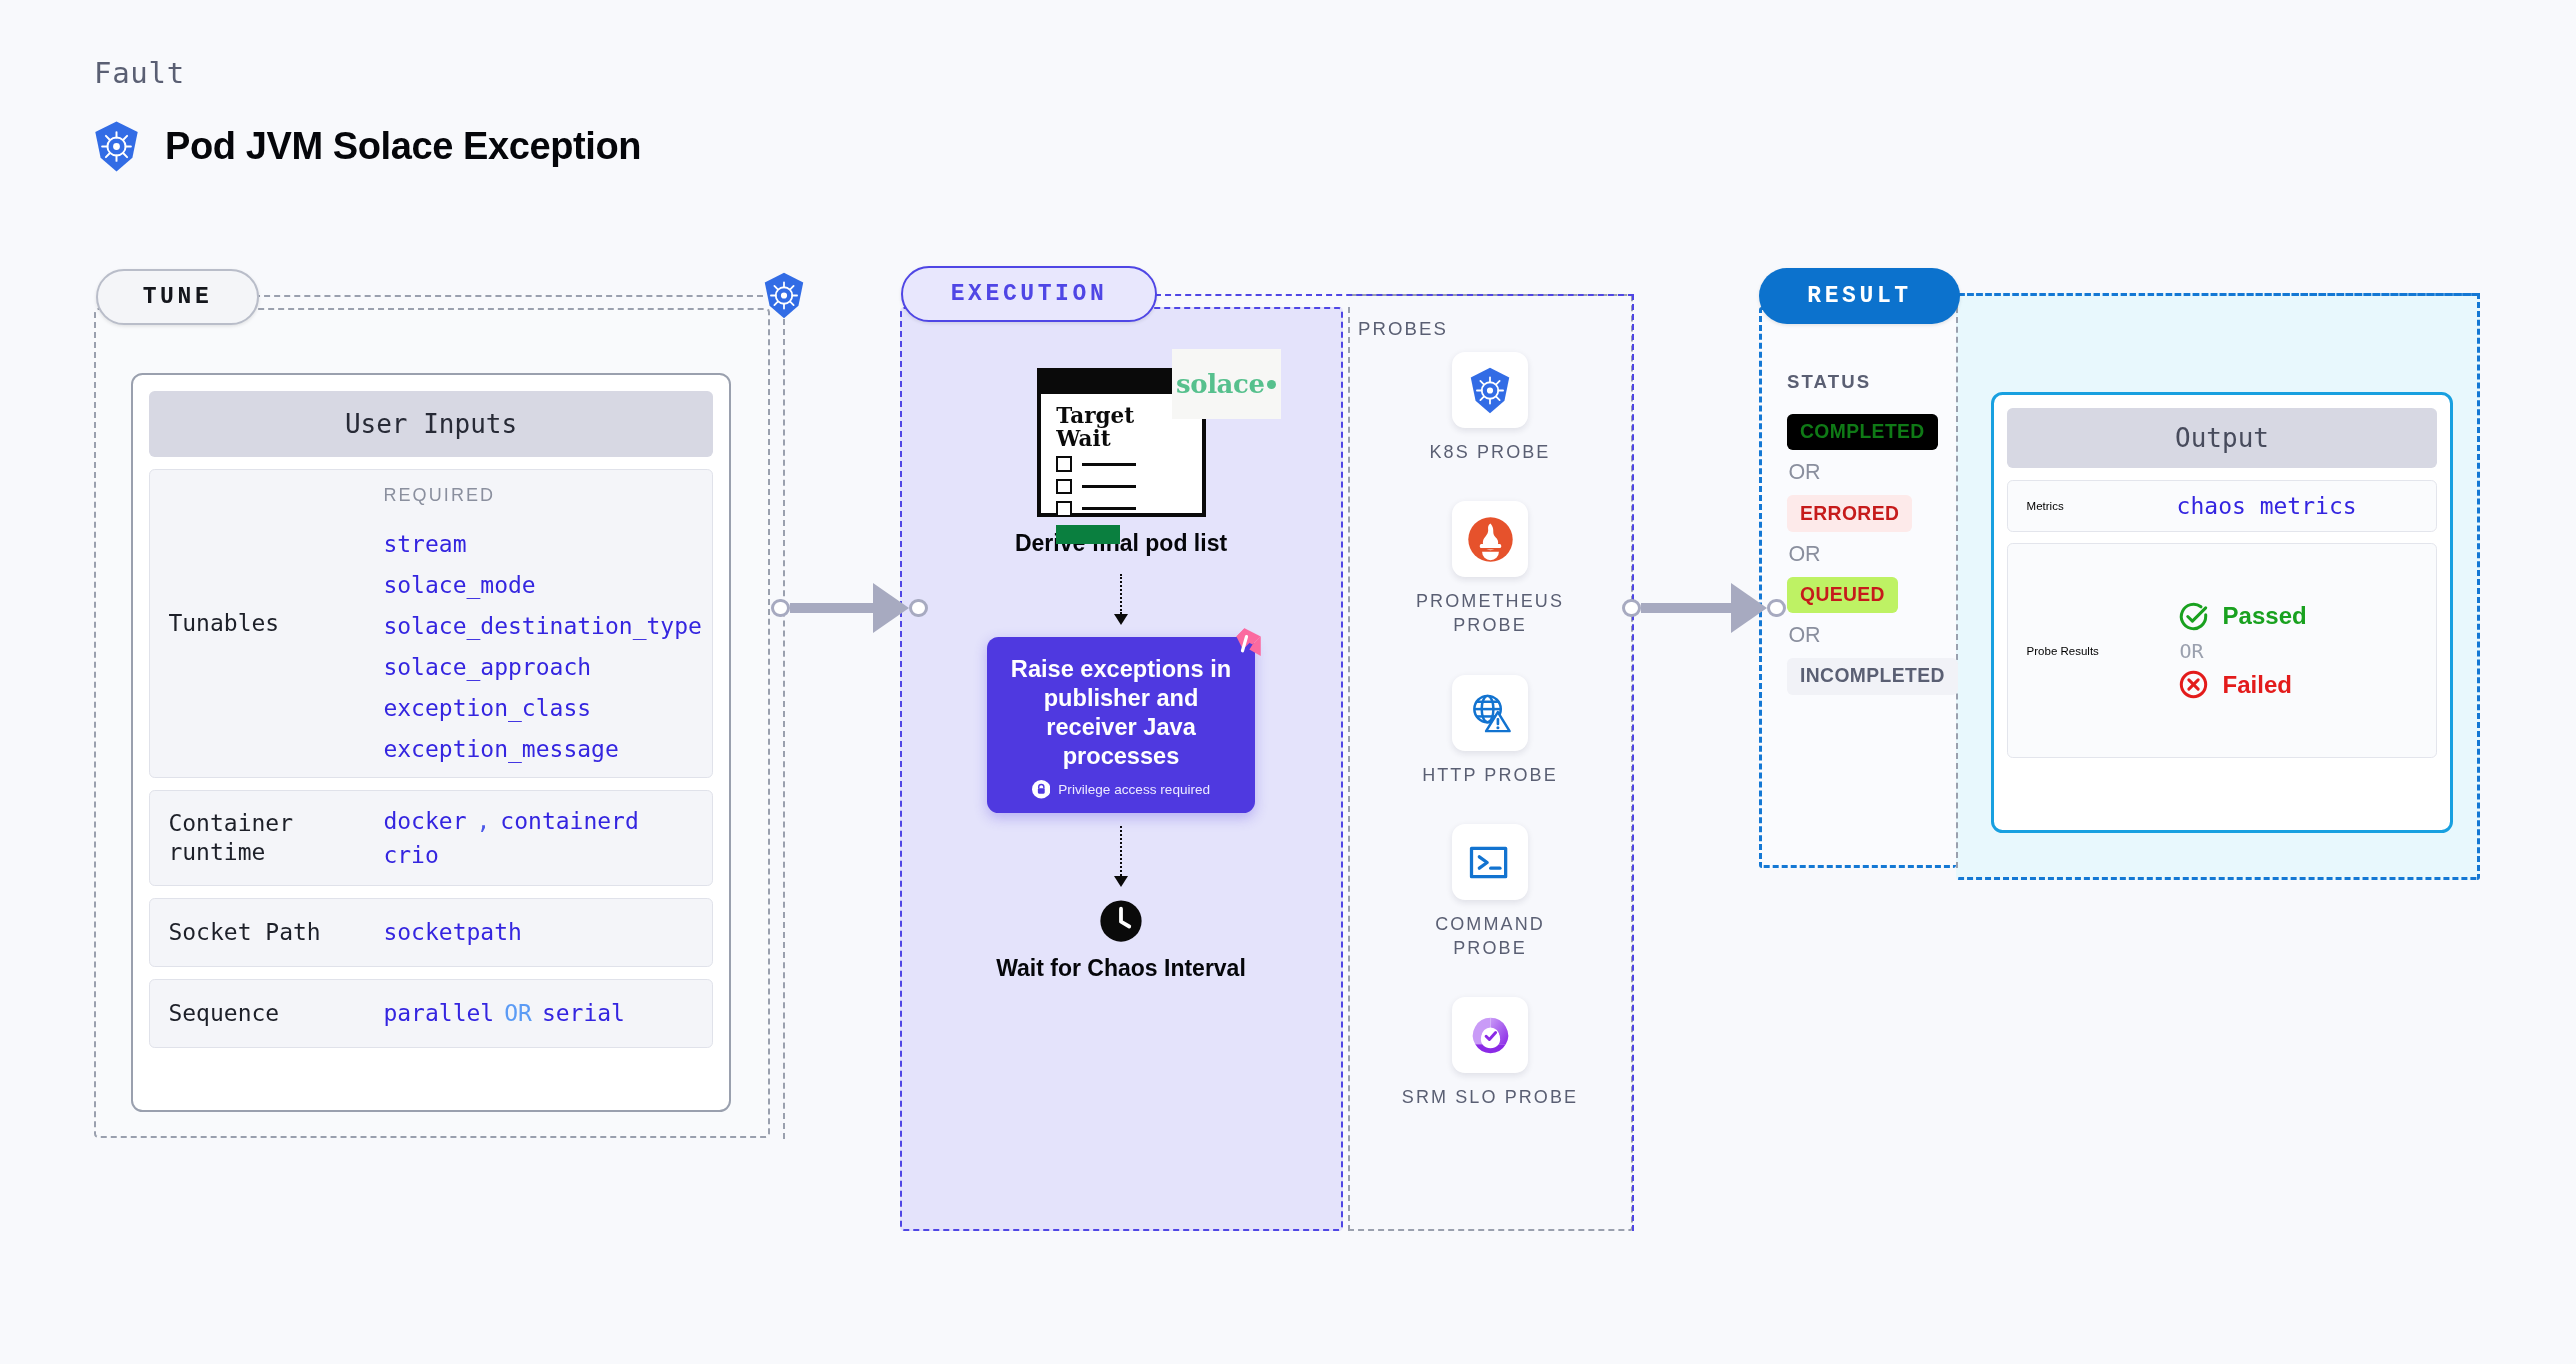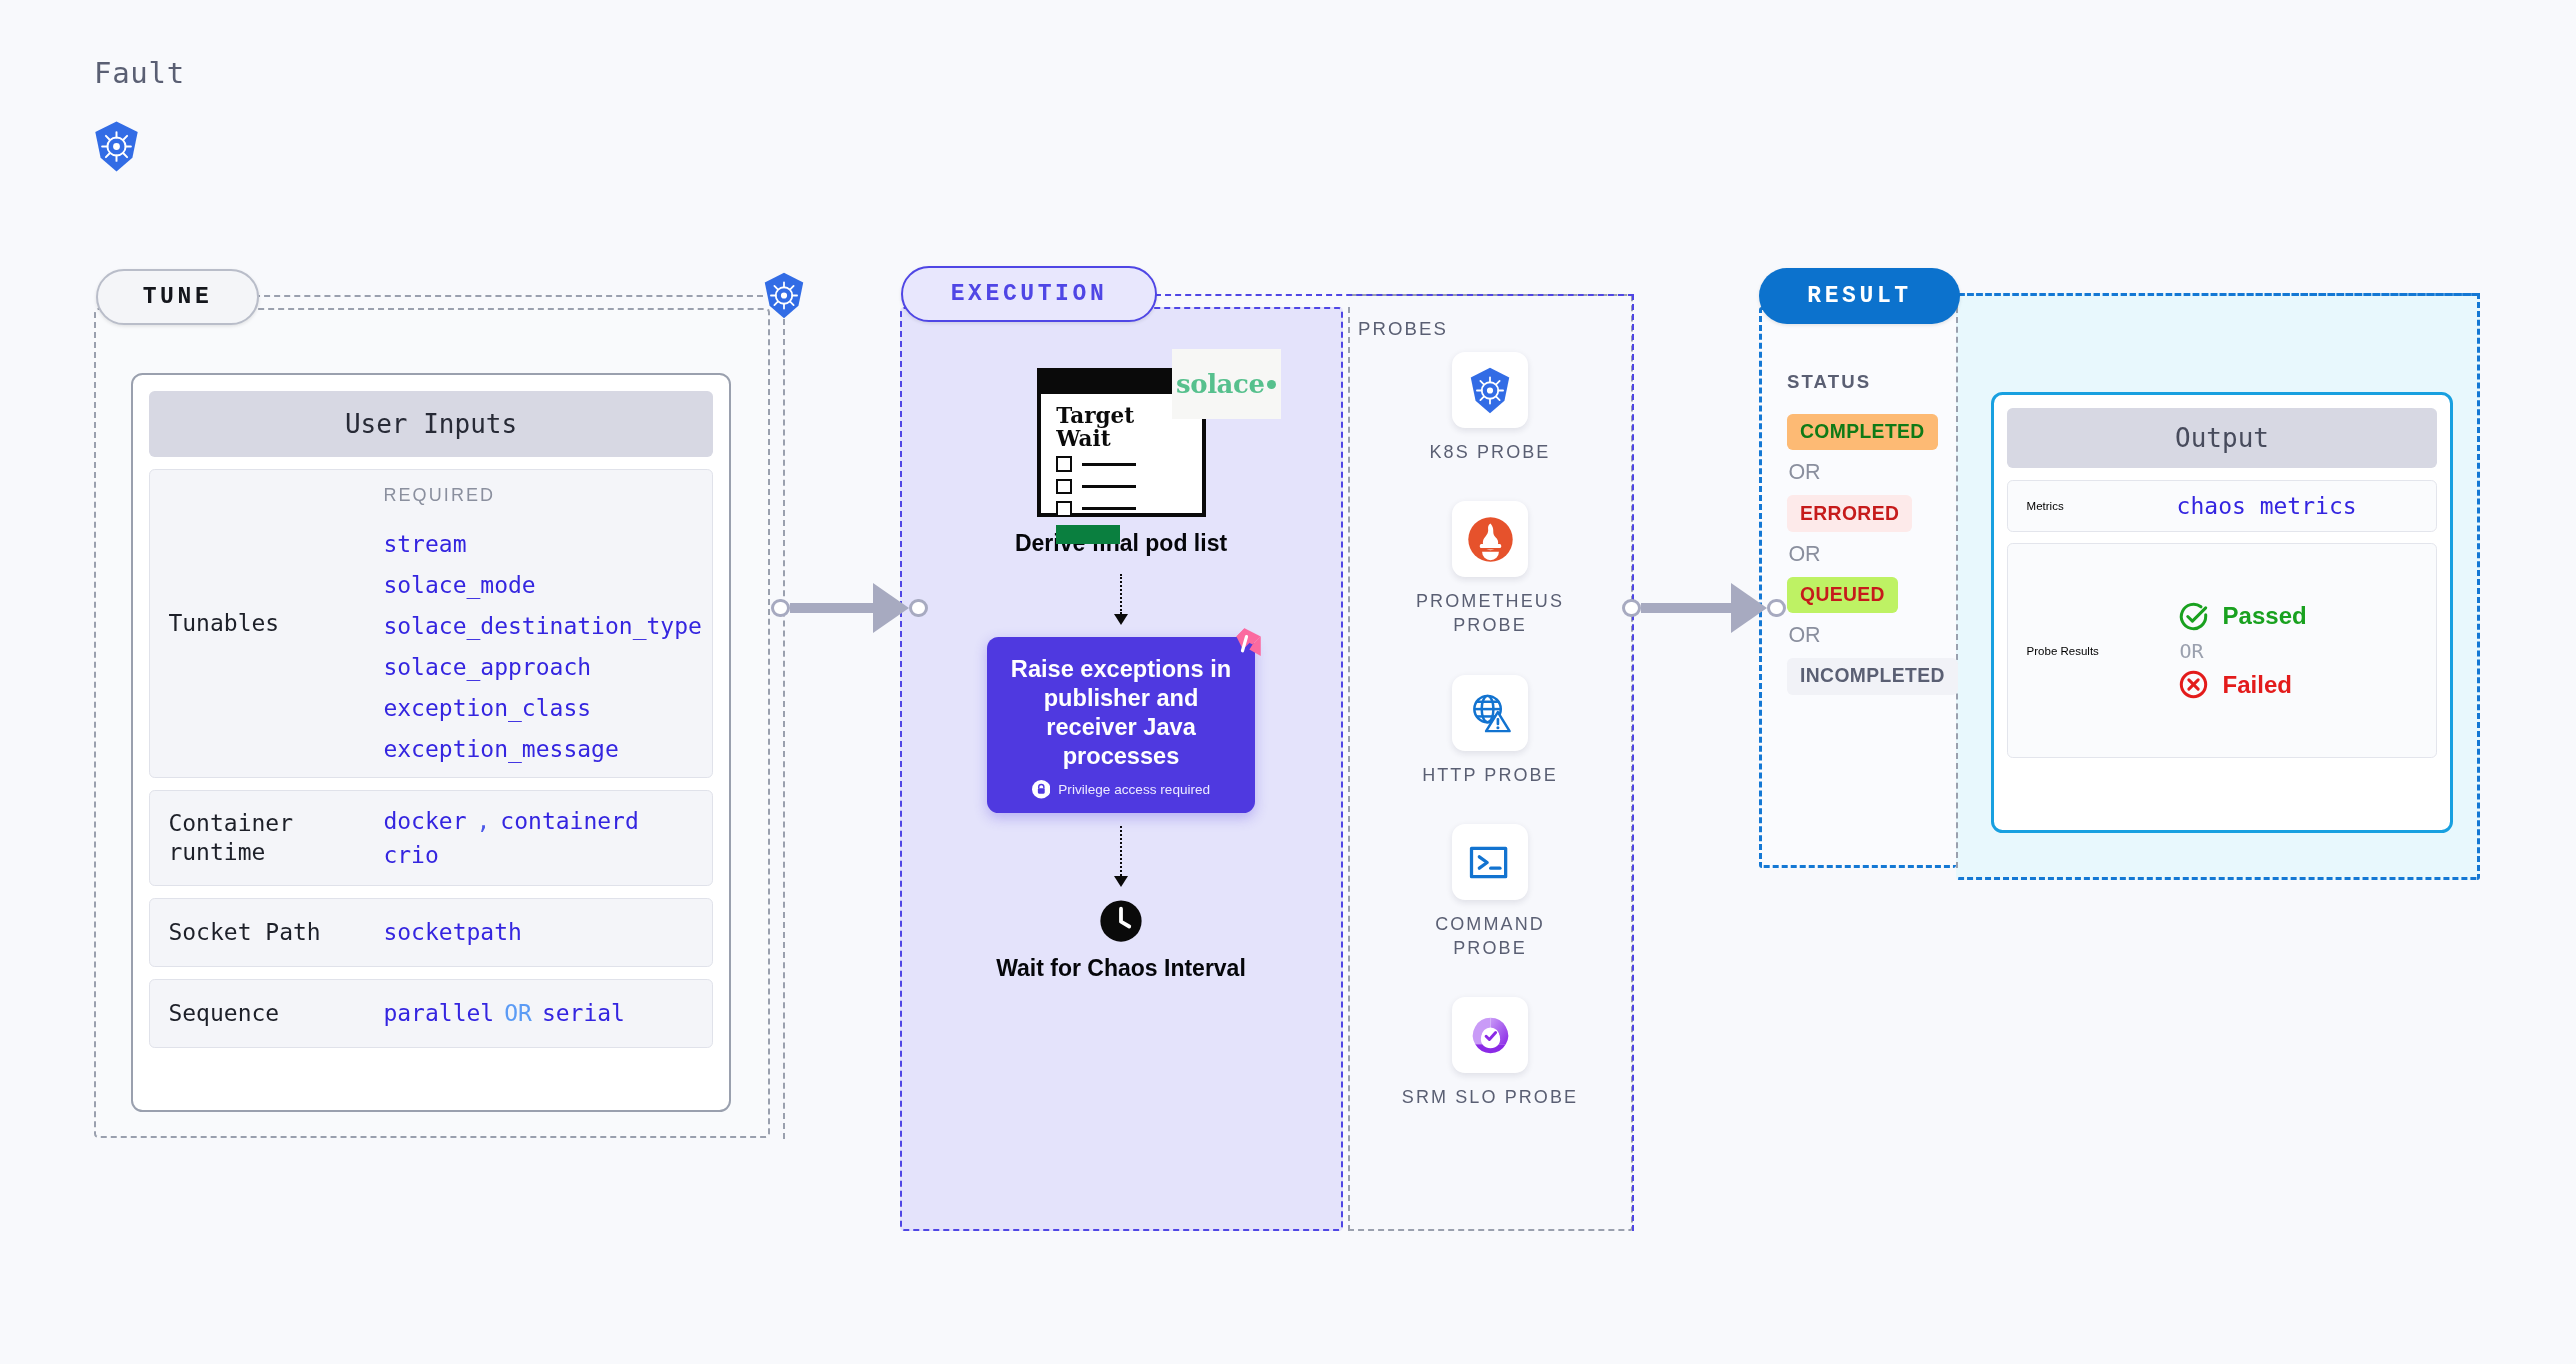--- a/index.html
+++ b/index.html
@@ -291,20 +291,21 @@
         <line x1="32" y1="16" x2="32" y2="23"></line>
         <line x1="32" y1="47" x2="32" y2="54"></line>
         <line x1="13" y1="35" x2="20" y2="35"></line>
         <line x1="44" y1="35" x2="51" y2="35"></line>
         <line x1="18" y1="21" x2="23" y2="26"></line>
         <line x1="41" y1="44" x2="46" y2="49"></line>
         <line x1="46" y1="21" x2="41" y2="26"></line>
         <line x1="23" y1="44" x2="18" y2="49"></line>
       </g>
     </svg>
+    <div class="fault-title">Pod JVM Solace Exception</div>
   </div>
 
   <div class="stage" id="tune-frame"></div>
   <div class="tune-dash-h"></div>
   <div class="tune-dash-v"></div>
   <div class="stage-pill" id="tune-pill">TUNE</div>
   <svg id="tune-k8s" viewBox="0 0 64 70">
     <path d="M32 2 L60 16 L53 50 L32 68 L11 50 L4 16 Z" fill="#326ce5"></path>
     <g stroke="#fff" stroke-width="2.6" fill="none" stroke-linecap="round">
       <circle cx="32" cy="35" r="12"></circle>
@@ -539,21 +540,21 @@
   </div>
 
   <div class="stage" id="result-frame"></div>
   <div class="result-inner-v"></div>
   <div class="result-dash-h"></div>
   <div class="stage" id="output-frame"></div>
   <div class="stage-pill" id="result-pill">RESULT</div>
 
   <div class="status-cap">STATUS</div>
   <div class="status-col">
-    <div><span class="badge" style="background:#fdba74;color:#0f7a16">COMPLETED</span></div>
+    <div><span class="badge" style="background:#000000;color:#0f7a16">COMPLETED</span></div>
     <div class="or-text">OR</div>
     <div><span class="badge" style="background:#fdeaea;color:#c61b1b">ERRORED</span></div>
     <div class="or-text">OR</div>
     <div><span class="badge" style="background:#bef264;color:#c61b1b">QUEUED</span></div>
     <div class="or-text">OR</div>
     <div><span class="badge" style="background:#f1f2f7;color:#5a5f73">INCOMPLETED</span></div>
   </div>
 
   <div id="output-card">
     <div class="out-header">Output</div>

